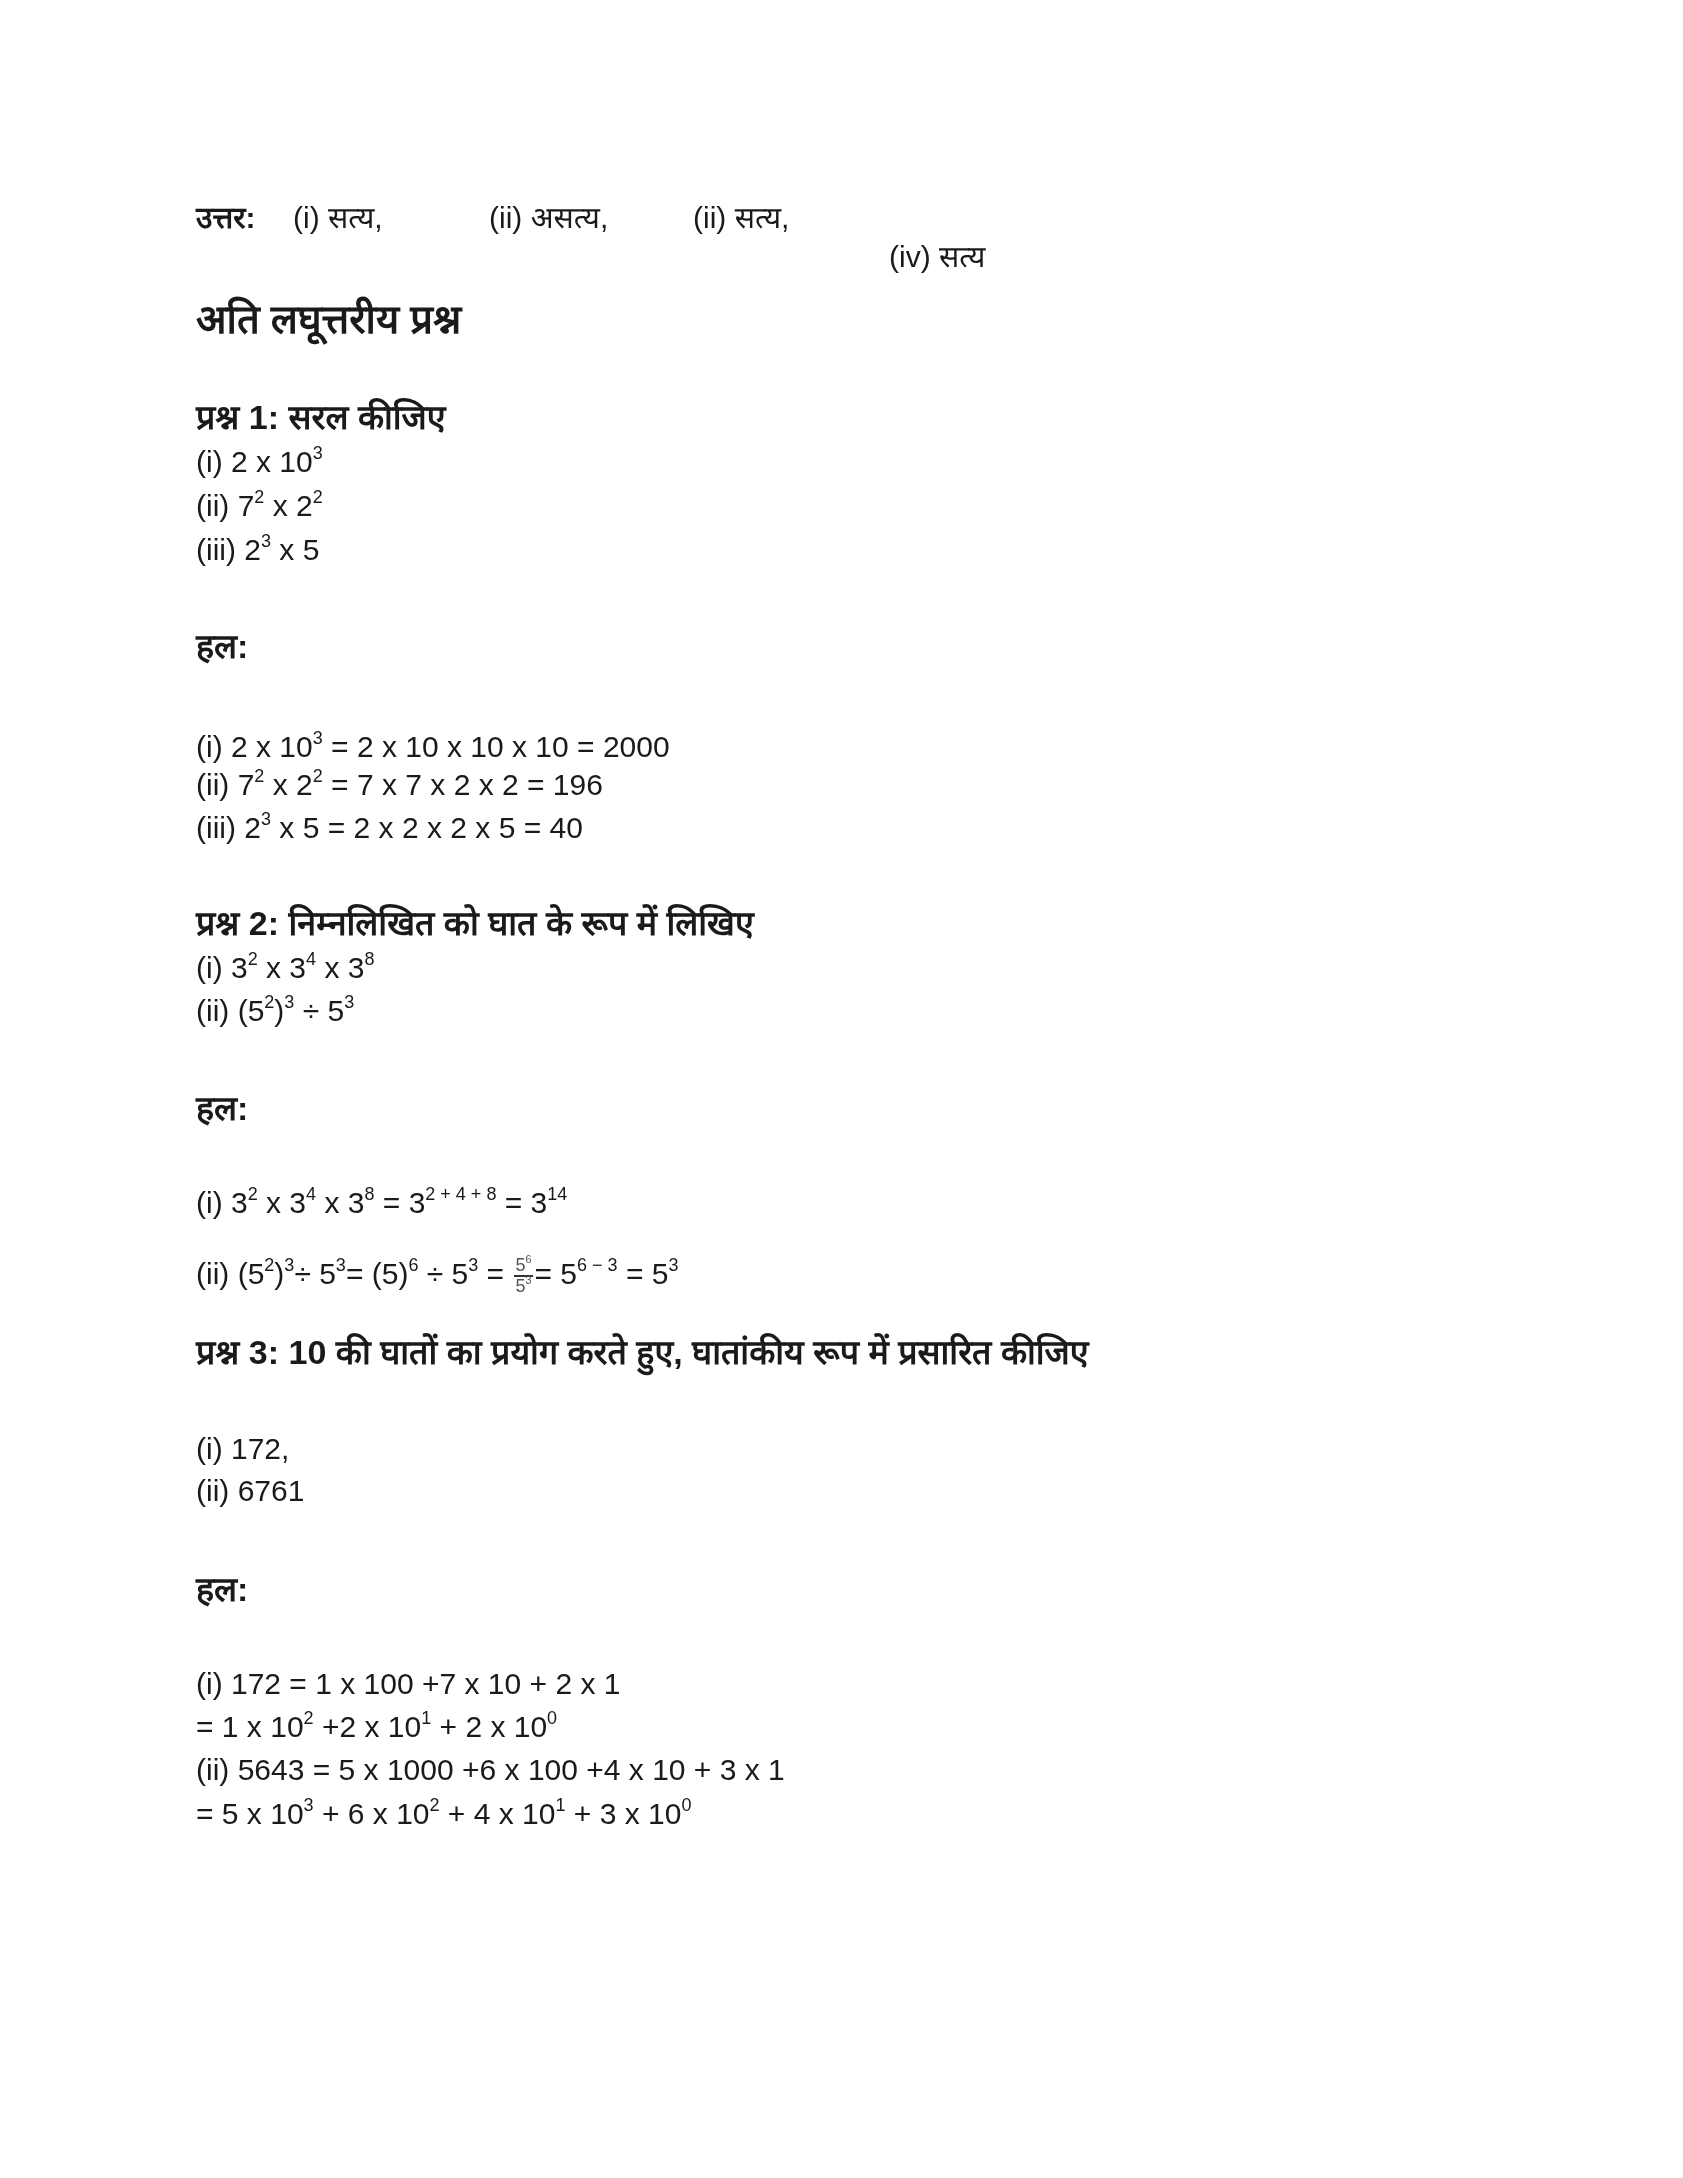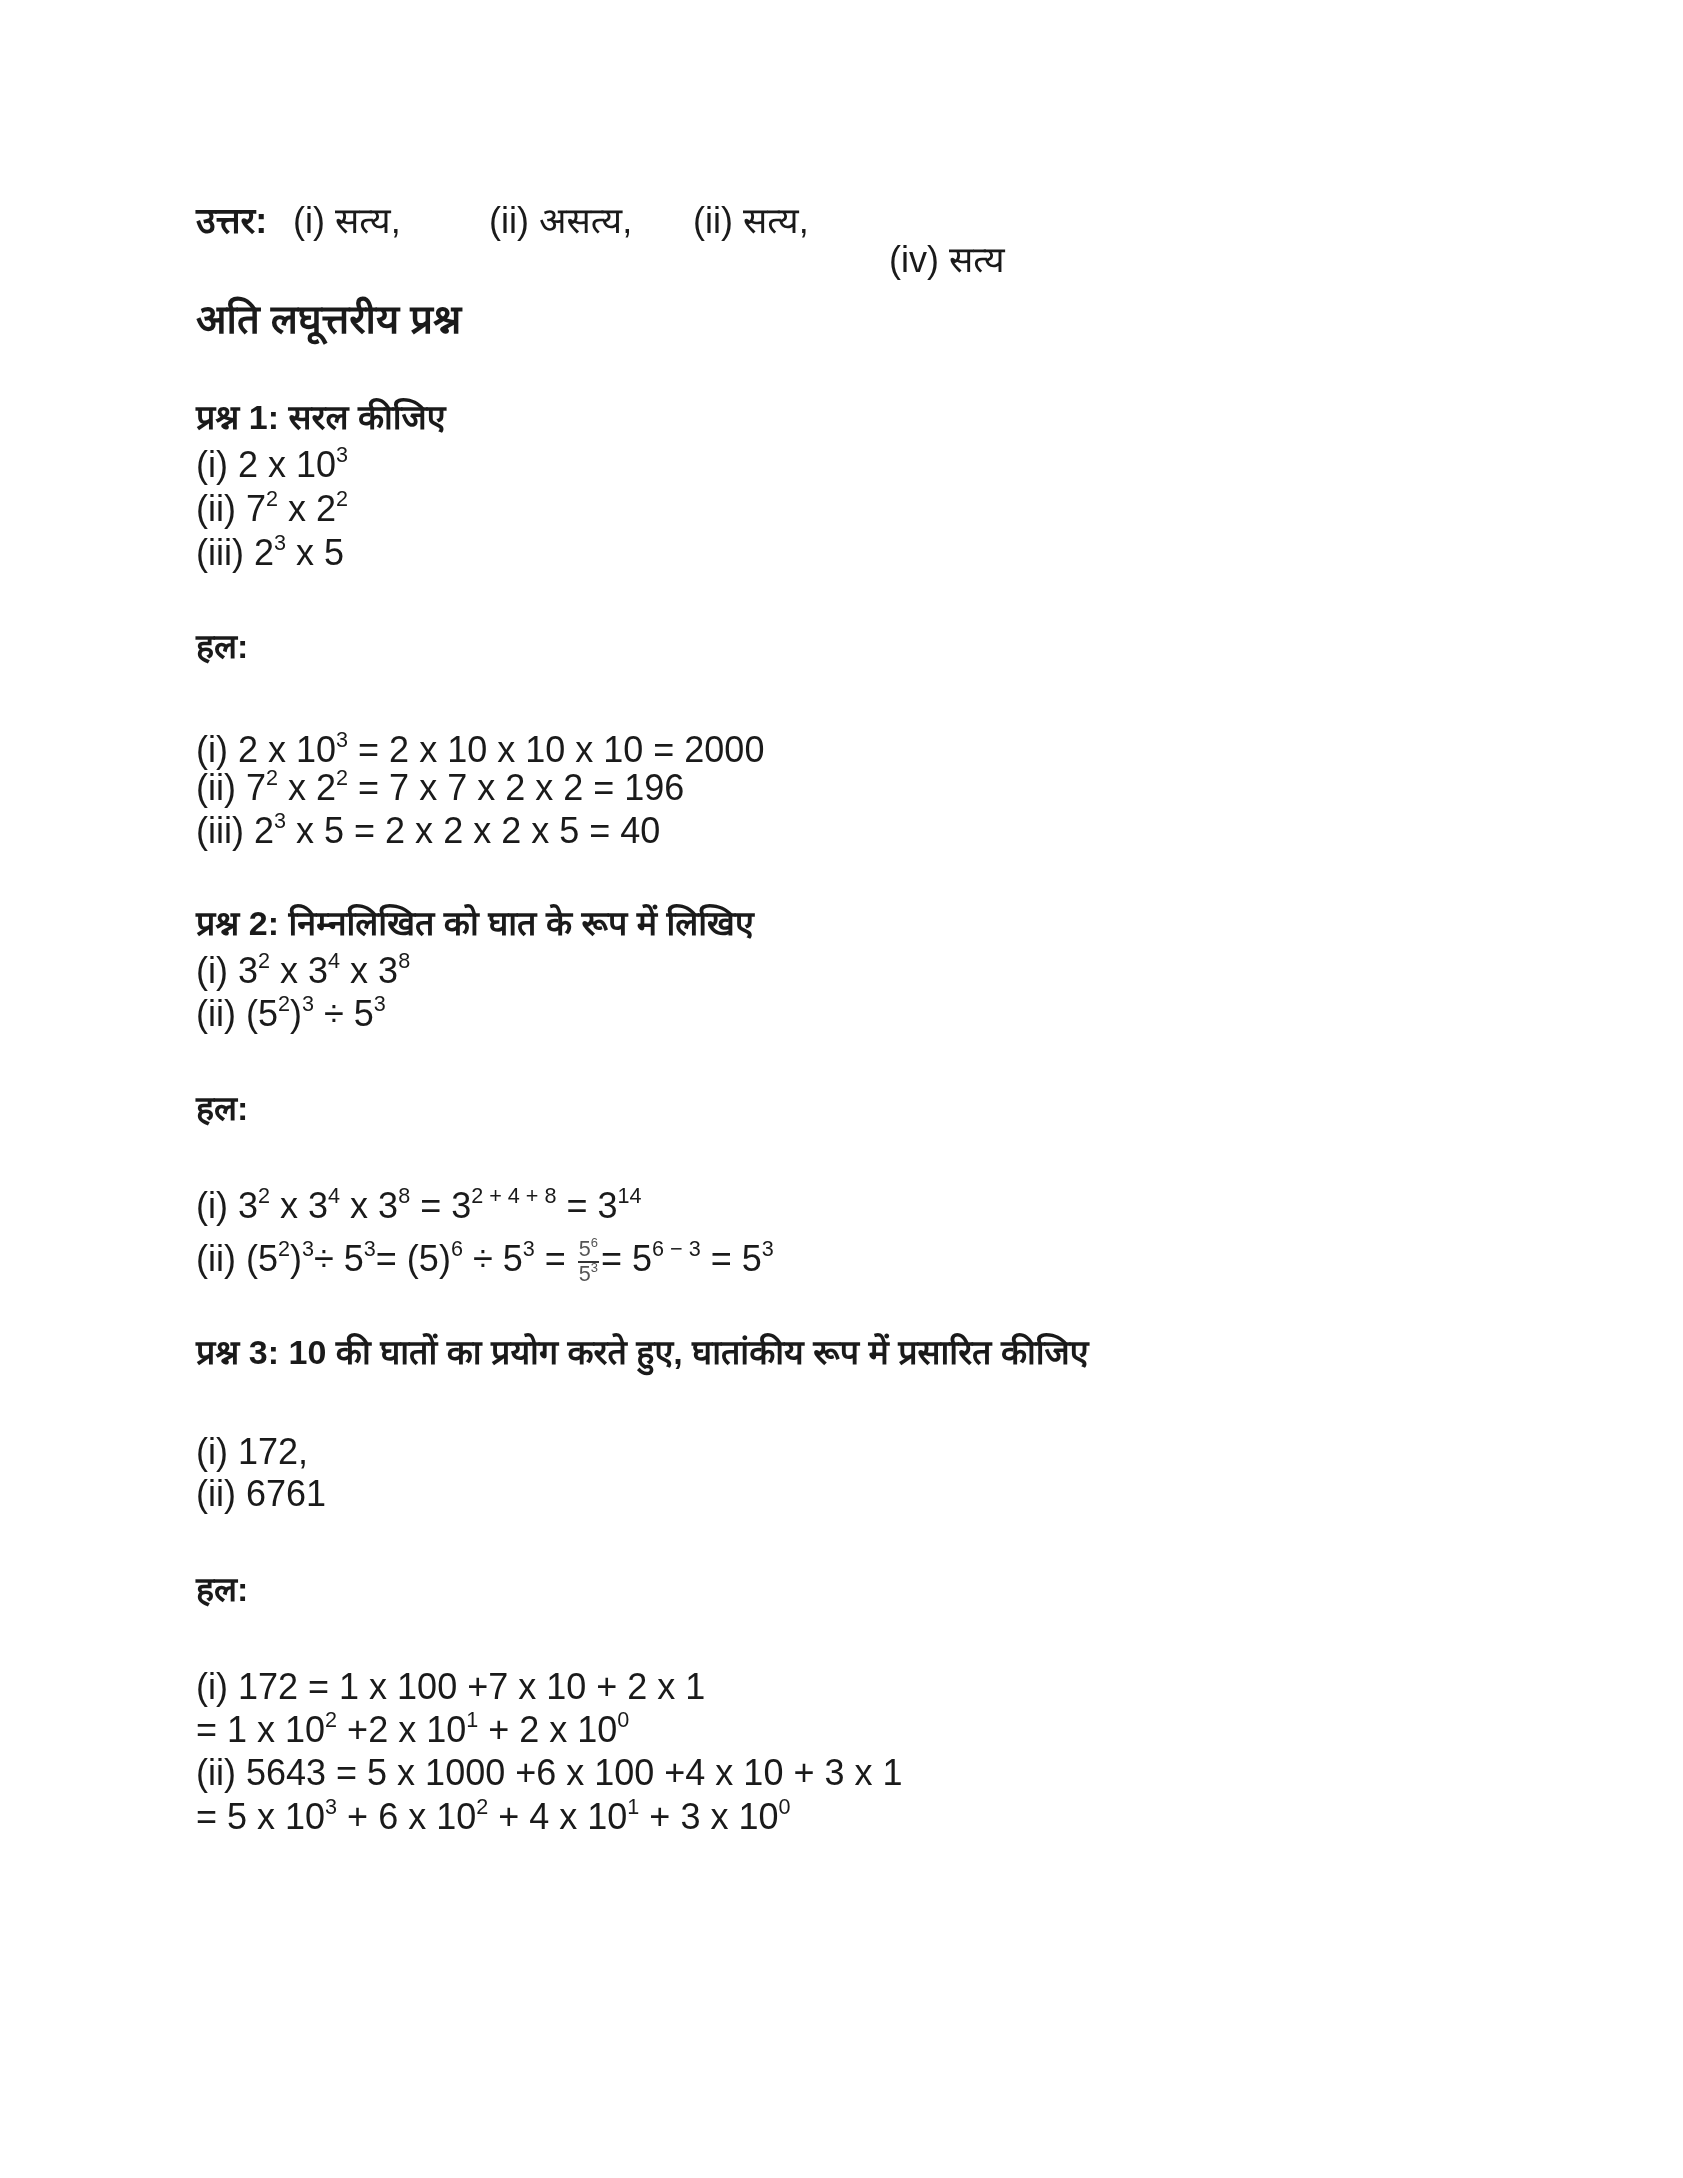--- a/index.html
+++ b/index.html
@@ -1,23 +1,23 @@
 <!DOCTYPE html>
 <html><head>
 <meta charset="utf-8">
 <style>
   html, body { margin: 0; padding: 0; background: #ffffff; }
   body { width: 1683px; height: 2178px; position: relative; overflow: hidden;
          font-family: "Liberation Sans", "DejaVu Sans", sans-serif; color: #1a1a1a; }
-  .line { position: absolute; left: 196px; white-space: nowrap; font-size: 36px; line-height: 1; }
+  .line { position: absolute; left: 196px; white-space: nowrap; font-size: 30px; line-height: 1; }
   .bold { font-weight: bold; }
   .h-section { font-size: 40px; font-weight: bold; }
   .h-q { font-size: 34px; font-weight: bold; }
   sup { font-size: 0.6em; vertical-align: 0.7em; line-height: 0; }
-  .frac { display: inline-block; vertical-align: middle; text-align: center; font-size: 0.6em; line-height: 1.05; margin: 0 2px; color: #555; }
+  .frac { display: inline-block; vertical-align: middle; text-align: center; font-size: 0.6em; line-height: 1.05; margin: 18px 2px; color: #555; }
   .frac .num { display: block; border-bottom: 2px solid #333; padding: 0 1px; }
   .frac .den { display: block; }
   .ans-item { position: absolute; }
 </style>
 </head>
 <body>
 
 <div class="line" style="top:203px;">
   <span class="bold">उत्तर:</span>
   <span class="ans-item" style="left:97px;">(i) सत्य,</span>

